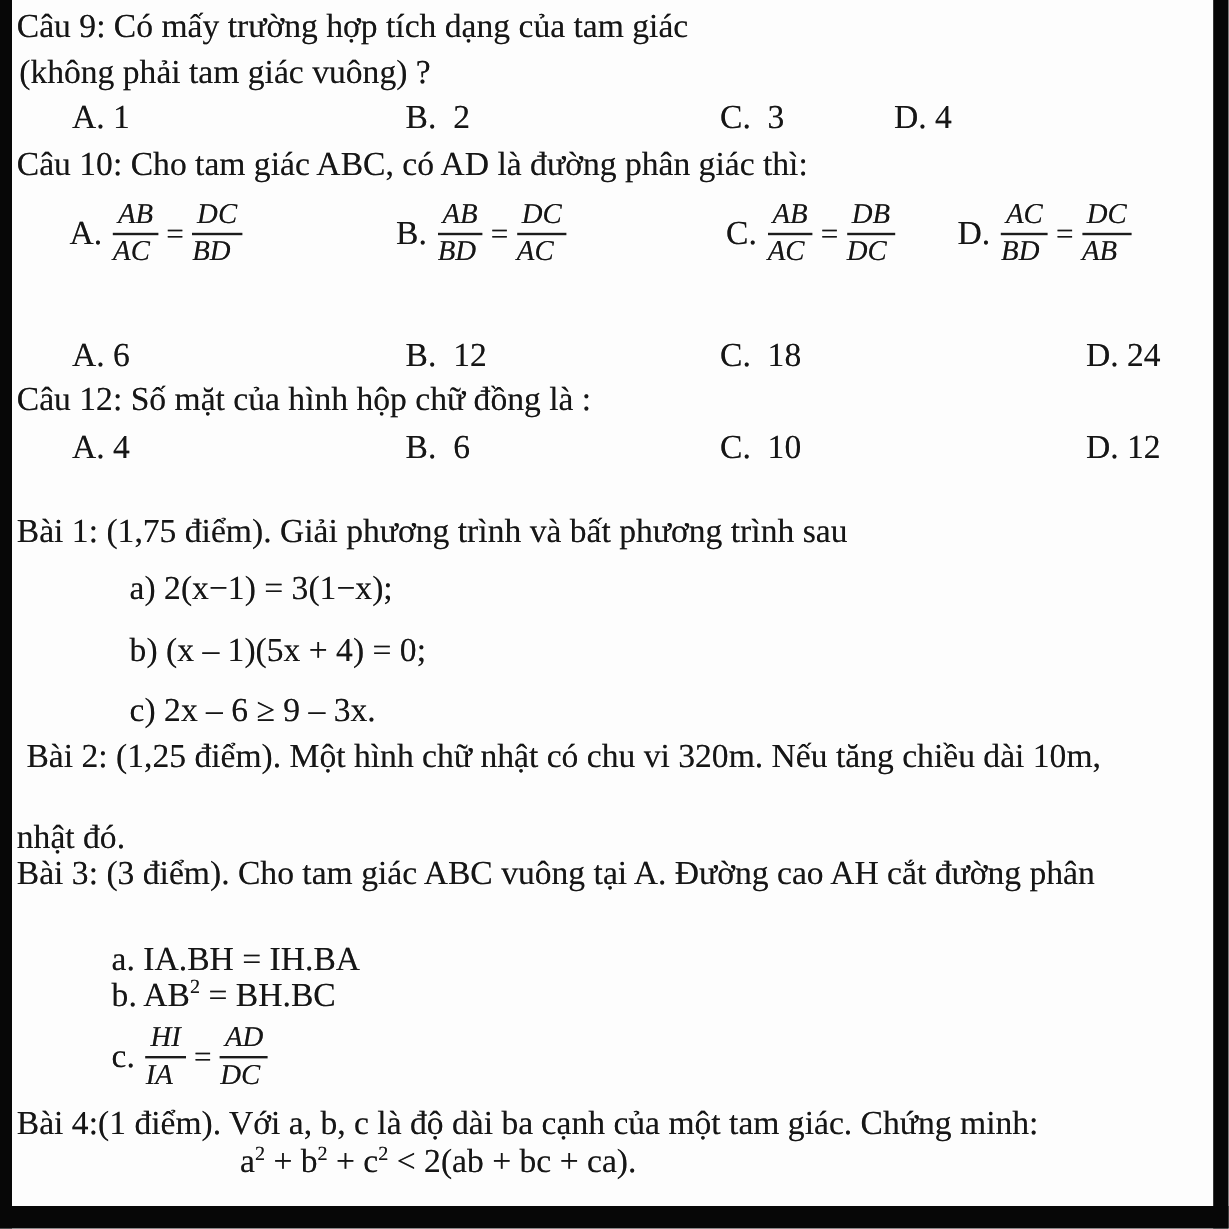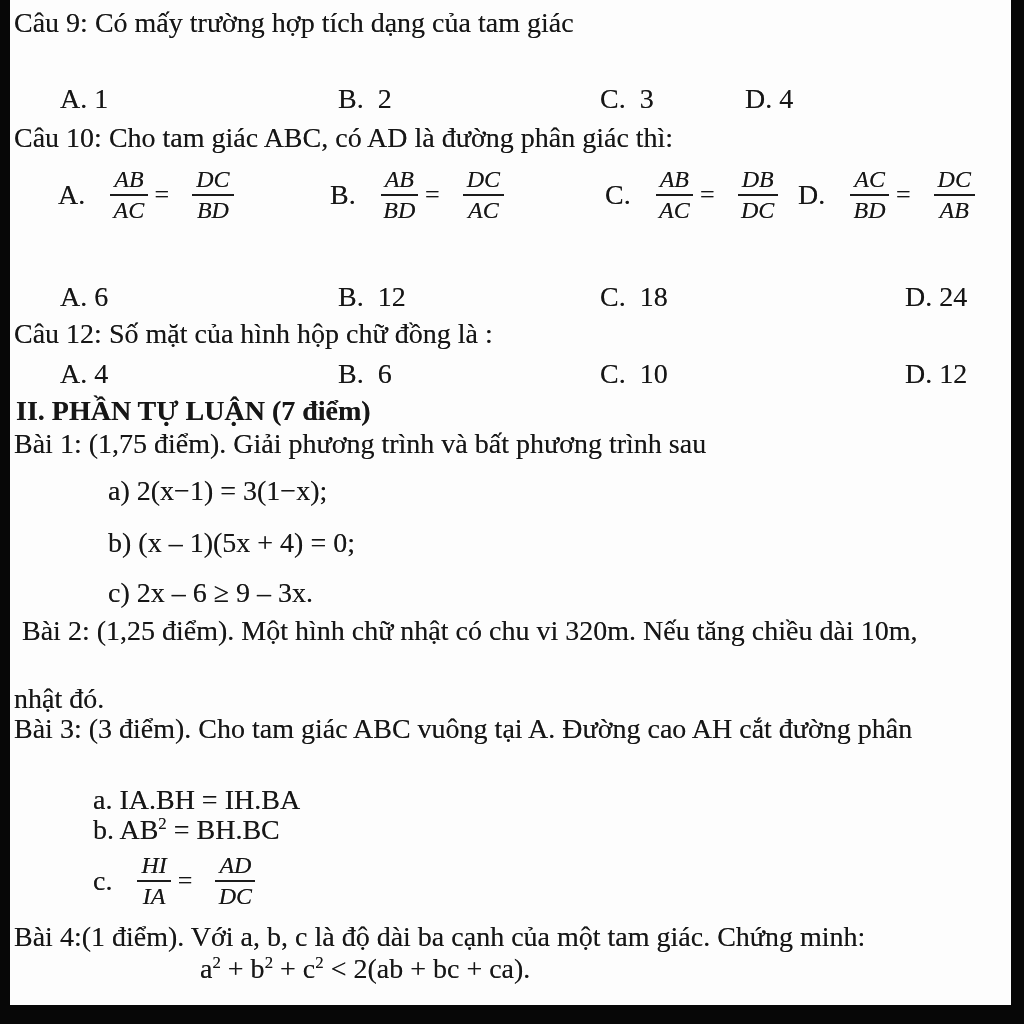--- a/index.html
+++ b/index.html
@@ -10,32 +10,33 @@
   }
   .bar{position:absolute;background:#070707;}
   .bar-left{left:0;top:0;width:10px;height:1024px;}
   .bar-right{right:0;top:0;width:13px;height:1024px;}
   .bar-bottom{left:0;bottom:0;width:1024px;height:19px;}
   .abs{position:absolute;white-space:pre;font-size:28px;line-height:34px;}
   .it{}
   .bold{font-weight:700;}
   .frac-opt{display:flex;align-items:center;}
   .opt-letter{margin-right:9px;}
-  .frac{display:inline-block;text-align:center;font-style:italic;font-size:24px;line-height:1.12;vertical-align:middle;margin-left:16px;}
+  .frac{display:inline-block;font-style:italic;font-size:24px;line-height:1.12;vertical-align:middle;}
   .fn{display:block;border-bottom:2px solid #1c1c1c;padding:0 4px 1px;}
   .fd{display:block;padding-top:1px;}
   .feq{margin:0 7px;font-size:26px;}
   .sup{font-size:0.6em;vertical-align:super;line-height:0;}
 </style>
 </head>
 <body>
 
 <div class="stage">
 
   <div class="abs" style="top:6px;left:14px"><span class="it">Câu 9</span><span>: Có mấy trường hợp tích dạng của tam giác</span></div>
+  <div class="abs" style="top:44px;left:16px">(không phải tam giác vuông) ?</div>
   <div class="abs" style="top:82px;left:60px">A. 1</div>
   <div class="abs" style="top:82px;left:338px">B.  2</div>
   <div class="abs" style="top:82px;left:600px">C.  3</div>
   <div class="abs" style="top:82px;left:745px">D. 4</div>
 
   <div class="abs" style="top:121px;left:14px"><span class="it">Câu 10</span><span>: Cho tam giác </span><span class="it">ABC</span><span>, có </span><span class="it">AD</span><span> là đường phân giác thì:</span></div>
 
   <div class="abs frac-opt" style="top:158px;left:58px;height:74px">
     <span class="opt-letter">A.</span>
     <span class="frac"><span class="fn">AB</span><span class="fd">AC</span></span>
@@ -65,21 +66,20 @@
   <div class="abs" style="top:280px;left:338px">B.  12</div>
   <div class="abs" style="top:280px;left:600px">C.  18</div>
   <div class="abs" style="top:280px;left:905px">D. 24</div>
 
   <div class="abs" style="top:317px;left:14px"><span class="it">Câu 12</span><span>: Số mặt của hình hộp chữ đồng là :</span></div>
   <div class="abs" style="top:357px;left:60px">A. 4</div>
   <div class="abs" style="top:357px;left:338px">B.  6</div>
   <div class="abs" style="top:357px;left:600px">C.  10</div>
   <div class="abs" style="top:357px;left:905px">D. 12</div>
 
-  <div class="abs bold" style="top:394px;left:16px">II. PHẦN TỰ LUẬN (7 điểm)</div>
 
   <div class="abs" style="top:427px;left:14px">Bài 1: (1,75 điểm). Giải phương trình và bất phương trình sau</div>
   <div class="abs" style="top:474px;left:108px"><span>a) </span><span>2(</span><span class="it">x</span><span>−1) = 3(1−</span><span class="it">x</span><span>);</span></div>
   <div class="abs" style="top:526px;left:108px">b) (x – 1)(5x + 4) = 0;</div>
   <div class="abs" style="top:576px;left:108px">c) 2x – 6 ≥ 9 – 3x.</div>
 
   <div class="abs" style="top:614px;left:22px">Bài 2: (1,25 điểm). Một hình chữ nhật có chu vi 320m. Nếu tăng chiều dài 10m,</div>
   <div class="abs" style="top:682px;left:14px">nhật đó.</div>
 
   <div class="abs" style="top:712px;left:14px">Bài 3: (3 điểm). Cho tam giác ABC vuông tại A. Đường cao AH cắt đường phân</div>

